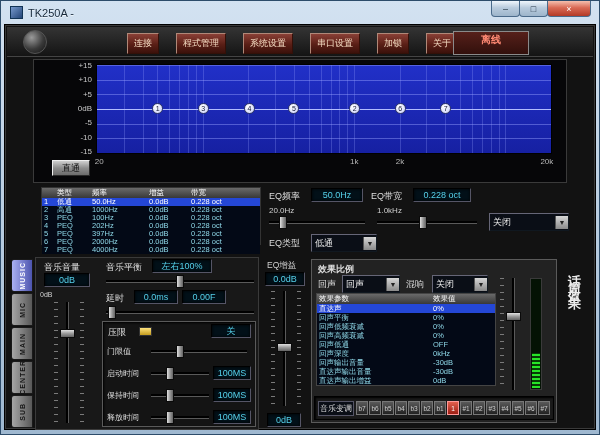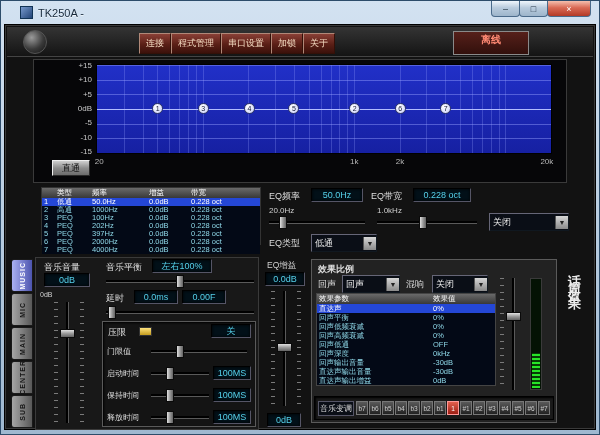--- a/index.html
+++ b/index.html
@@ -1,31 +1,31 @@
 <!DOCTYPE html>
 <html><head>
 <meta charset="utf-8">
 <style>
 *{margin:0;padding:0;box-sizing:border-box;font-family:"Liberation Sans",sans-serif;}
 html,body{width:600px;height:435px;overflow:hidden;background:#666;}
 .win{width:600px;height:435px;position:relative;background:linear-gradient(#d3e2f1,#9fb8d0);border:1px solid #2d4c6a;}
-.titlebar{position:absolute;top:0;left:11px;right:0;height:23px;display:flex;align-items:center;padding-left:8px;border-radius:9px;}
+.titlebar{position:absolute;top:0;left:1px;right:0;height:23px;display:flex;align-items:center;padding-left:8px;border-radius:9px;}
 .app-ico{width:13px;height:13px;background:linear-gradient(135deg,#79c,#247);border:1px solid #135;margin-right:5px;}
 .title{font-size:11px;color:#16283a;text-shadow:0 1px 0 rgba(255,255,255,.7);}
 .caps{position:absolute;top:0;right:8px;display:flex;}
 .cap{width:29px;height:16px;border:1px solid #4a6a8a;border-top:none;background:linear-gradient(#f0f6fc,#b9cbdd 45%,#9db5cb);border-radius:0 0 4px 4px;margin-left:-1px;display:flex;align-items:center;justify-content:center;font-size:9px;color:#234;cursor:pointer;}
 .cap.close{width:44px;background:linear-gradient(#f5bfae,#d96a55 45%,#b33a26);color:#fff;}
 .app{position:absolute;left:3px;right:3px;top:23px;bottom:4px;background:#121212;border:1px solid #000;box-shadow:inset 0 0 0 1px #3a3a3a;}
 .lbl{color:#ddd;font-size:9px;white-space:nowrap;position:absolute;}
 .vbox{position:absolute;background:#021018;border:1px solid;border-color:#000 #556 #556 #000;box-shadow:inset 0 0 3px #000;color:#55d0ea;font-size:9px;height:14px;line-height:12px;padding:0 3px;text-align:center;white-space:nowrap;}
 .vbox:empty{display:none;}
 
 .menubar{position:absolute;left:2px;right:2px;top:2px;height:30px;background:linear-gradient(#343434,#141414);border-bottom:1px solid #444;}
 .logo{position:absolute;left:16px;top:3px;width:24px;height:24px;border-radius:50%;background:radial-gradient(circle at 35% 30%,#9a9a9a,#3a3a3a 55%,#111);border:1px solid #555;}
-.menu-buttons{position:absolute;left:132px;top:6px;display:flex;gap:0;}
+.menu-buttons{position:absolute;left:120px;top:6px;display:flex;gap:17px;}
 .mbtn{background:linear-gradient(#8a4036,#5a1f16 55%,#3c110b);border:1px solid;border-color:#b08878 #331008 #331008 #b08878;color:#f4dcc2;font-size:9px;padding:3px 6px;cursor:pointer;white-space:nowrap;}
 .offline{position:absolute;right:64px;top:4px;width:76px;height:24px;background:linear-gradient(#56201a,#32100c);border:1px solid #8a8a8a;color:#ff8a74;font-size:10px;font-weight:bold;text-align:center;line-height:15px;}
 
 .graphsec{position:absolute;left:28px;right:28px;top:34px;height:124px;background:#060608;border:1px solid #3a3a3a;}
 .ylabels{position:absolute;left:30px;top:2px;width:28px;height:94px;display:flex;flex-direction:column;justify-content:space-between;}
 .yl{font-size:8px;color:#c8c8c8;text-align:right;line-height:8px;}
 .plot{position:absolute;left:62px;right:14px;top:4px;height:90px;border:1px solid #000;background-image:repeating-linear-gradient(to bottom,rgba(150,160,255,.45) 0,rgba(150,160,255,.45) 1px,transparent 1px,transparent 16.66%),linear-gradient(#2130c8,#1620a2);overflow:hidden;}
 .vgrid{position:absolute;top:0;bottom:0;width:1px;background:rgba(150,160,255,.28);}
 .zline{position:absolute;left:0;right:0;top:50%;height:1px;background:#b2bcff;}
 .markers{position:absolute;inset:0;}
@@ -103,20 +103,21 @@
   </div>
 
   <div class="app">
 
     <div class="menubar">
       <span class="logo"></span>
       <div class="menu-buttons">
 
       <button class="mbtn">连接</button>
           <button class="mbtn">程式管理</button>
+          <button class="mbtn">系统设置</button>
           <button class="mbtn">串口设置</button>
           <button class="mbtn">加锁</button>
           <button class="mbtn">关于</button>
         </div>
       <div class="offline">离线</div>
     </div>
 
     <div class="graphsec">
       <div class="ylabels">
 

